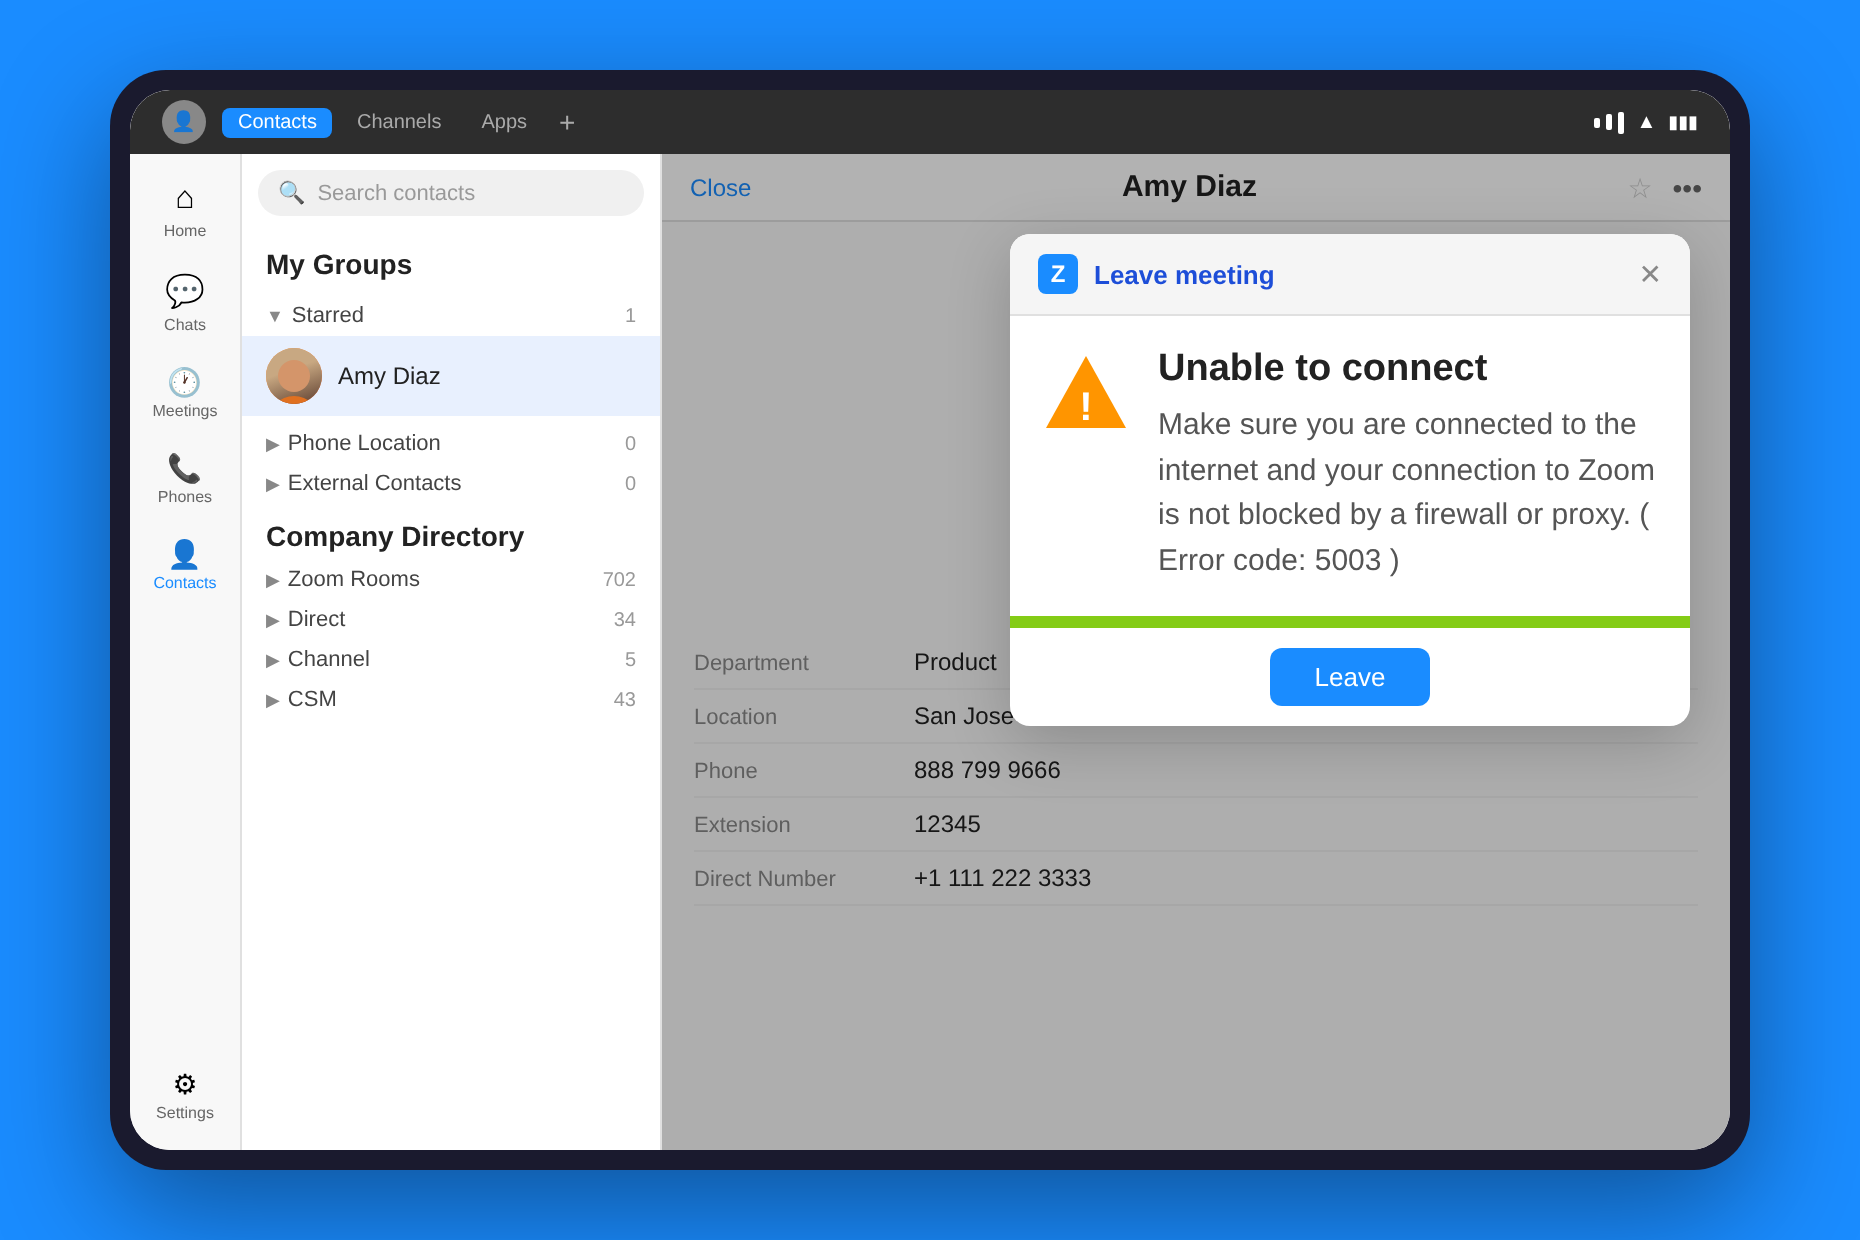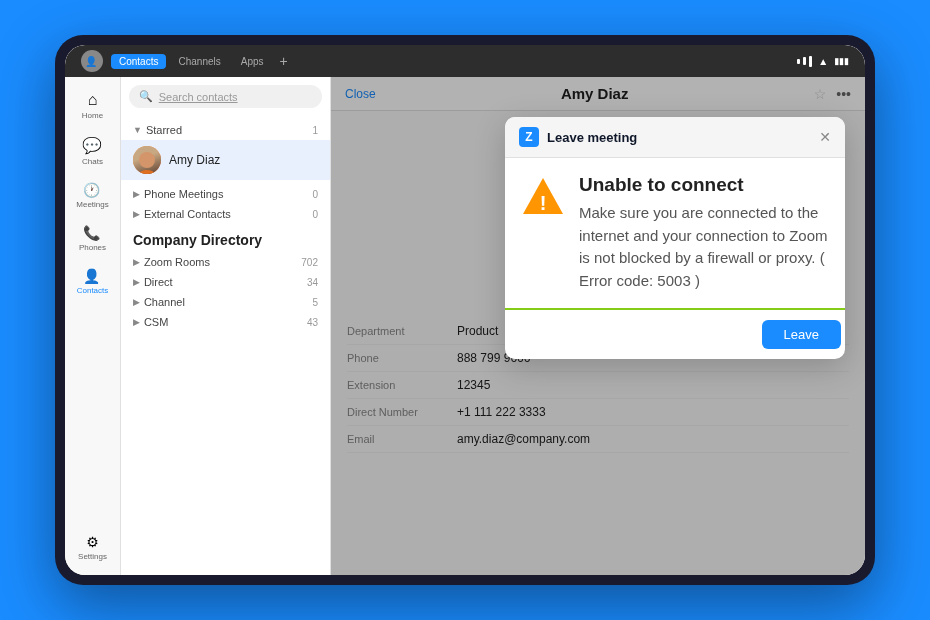--- a/index.html
+++ b/index.html
@@ -155,21 +155,20 @@
       border-radius: 16px;
       padding: 5px 10px;
       display: flex;
       align-items: center;
       gap: 6px;
     }
     .search-icon-sm { color: #999; font-size: 11px; }
     .search-input-fake {
       font-size: 11px;
       color: #999;
-      text-decoration: underline;
     }
 
     .section-header {
       font-size: 14px;
       font-weight: 600;
       padding: 8px 12px 4px;
       color: #222;
     }
 
     .group-item {
@@ -413,21 +412,21 @@
       justify-content: center;
     }
     .zoom-logo-z {
       color: white;
       font-size: 12px;
       font-weight: bold;
     }
     .modal-title-text {
       font-size: 13px;
       font-weight: 600;
-      color: #0f172a;
+      color: #1d4ed8;
       text-align: center;
     }
     .modal-close {
       color: #888;
       cursor: pointer;
       font-size: 14px;
     }
 
     .modal-body {
       padding: 16px;
@@ -447,24 +446,24 @@
       color: #222;
       margin-bottom: 6px;
     }
     .modal-error-desc {
       font-size: 15px;
       color: #555;
       line-height: 1.5;
     }
 
     .modal-footer {
-      padding: 10px 4px;
-      display: flex;
-      justify-content: flex-end;
-      border-top: 2px solid #84cc16;
+      padding: 10px 14px;
+      display: flex;
+      justify-content: center;
+      border-top: 6px solid #84cc16;
     }
     .leave-btn {
       background: #1a8cff;
       color: white;
       border: none;
       border-radius: 6px;
       padding: 7px 22px;
       font-size: 13px;
       font-weight: 500;
       cursor: pointer;
@@ -528,41 +527,42 @@
           <span class="icon-label">Settings</span>
         </div>
       </div>
 
       <div class="contact-panel">
         <div class="search-box">
           <span class="search-icon-sm">🔍</span>
           <span class="search-input-fake">Search contacts</span>
         </div>
 
+        <div class="section-header">My Groups</div>
 
         <div class="starred-section">
           <div class="starred-header">
             <span class="chevron">▼</span>
             <span>Starred</span>
             <span class="count">1</span>
           </div>
           <div class="contact-item">
             <div class="contact-avatar">
               <div style="width:100%;height:100%;background:linear-gradient(160deg,#c8a882 40%,#5c3d2e 100%);position:relative;">
                 <div style="width:16px;height:16px;background:#d4956a;border-radius:50%;margin:6px auto 2px;"></div>
                 <div style="width:26px;height:16px;background:#e07020;border-radius:13px 13px 0 0;margin:0 auto;"></div>
               </div>
             </div>
             <span class="contact-name">Amy Diaz</span>
           </div>
         </div>
 
         <div class="group-item">
           <span class="chevron">▶</span>
-          <span>Phone Meetings</span>
+          <span>Phone Location</span>
           <span class="count">0</span>
         </div>
         <div class="group-item">
           <span class="chevron">▶</span>
           <span>External Contacts</span>
           <span class="count">0</span>
         </div>
 
         <div class="section-header">Company Directory</div>
 
@@ -626,34 +626,34 @@
             </div>
           </div>
         </div>
 
         <div class="detail-info">
           <div class="info-row">
             <span class="info-label">Department</span>
             <span class="info-value">Product</span>
           </div>
           <div class="info-row">
+            <span class="info-label">Location</span>
+            <span class="info-value">San Jose</span>
+          </div>
+          <div class="info-row">
             <span class="info-label">Phone</span>
             <span class="info-value">888 799 9666</span>
           </div>
           <div class="info-row">
             <span class="info-label">Extension</span>
             <span class="info-value">12345</span>
           </div>
           <div class="info-row">
             <span class="info-label">Direct Number</span>
             <span class="info-value">+1 111 222 3333</span>
-          </div>
-          <div class="info-row">
-            <span class="info-label">Email</span>
-            <span class="info-value">amy.diaz@company.com</span>
           </div>
         </div>
 
         <div class="modal-overlay">
           <div class="modal-dialog">
             <div class="modal-header">
               <div class="modal-title-row">
                 <div class="zoom-logo">
                   <span class="zoom-logo-z">Z</span>
                 </div>

